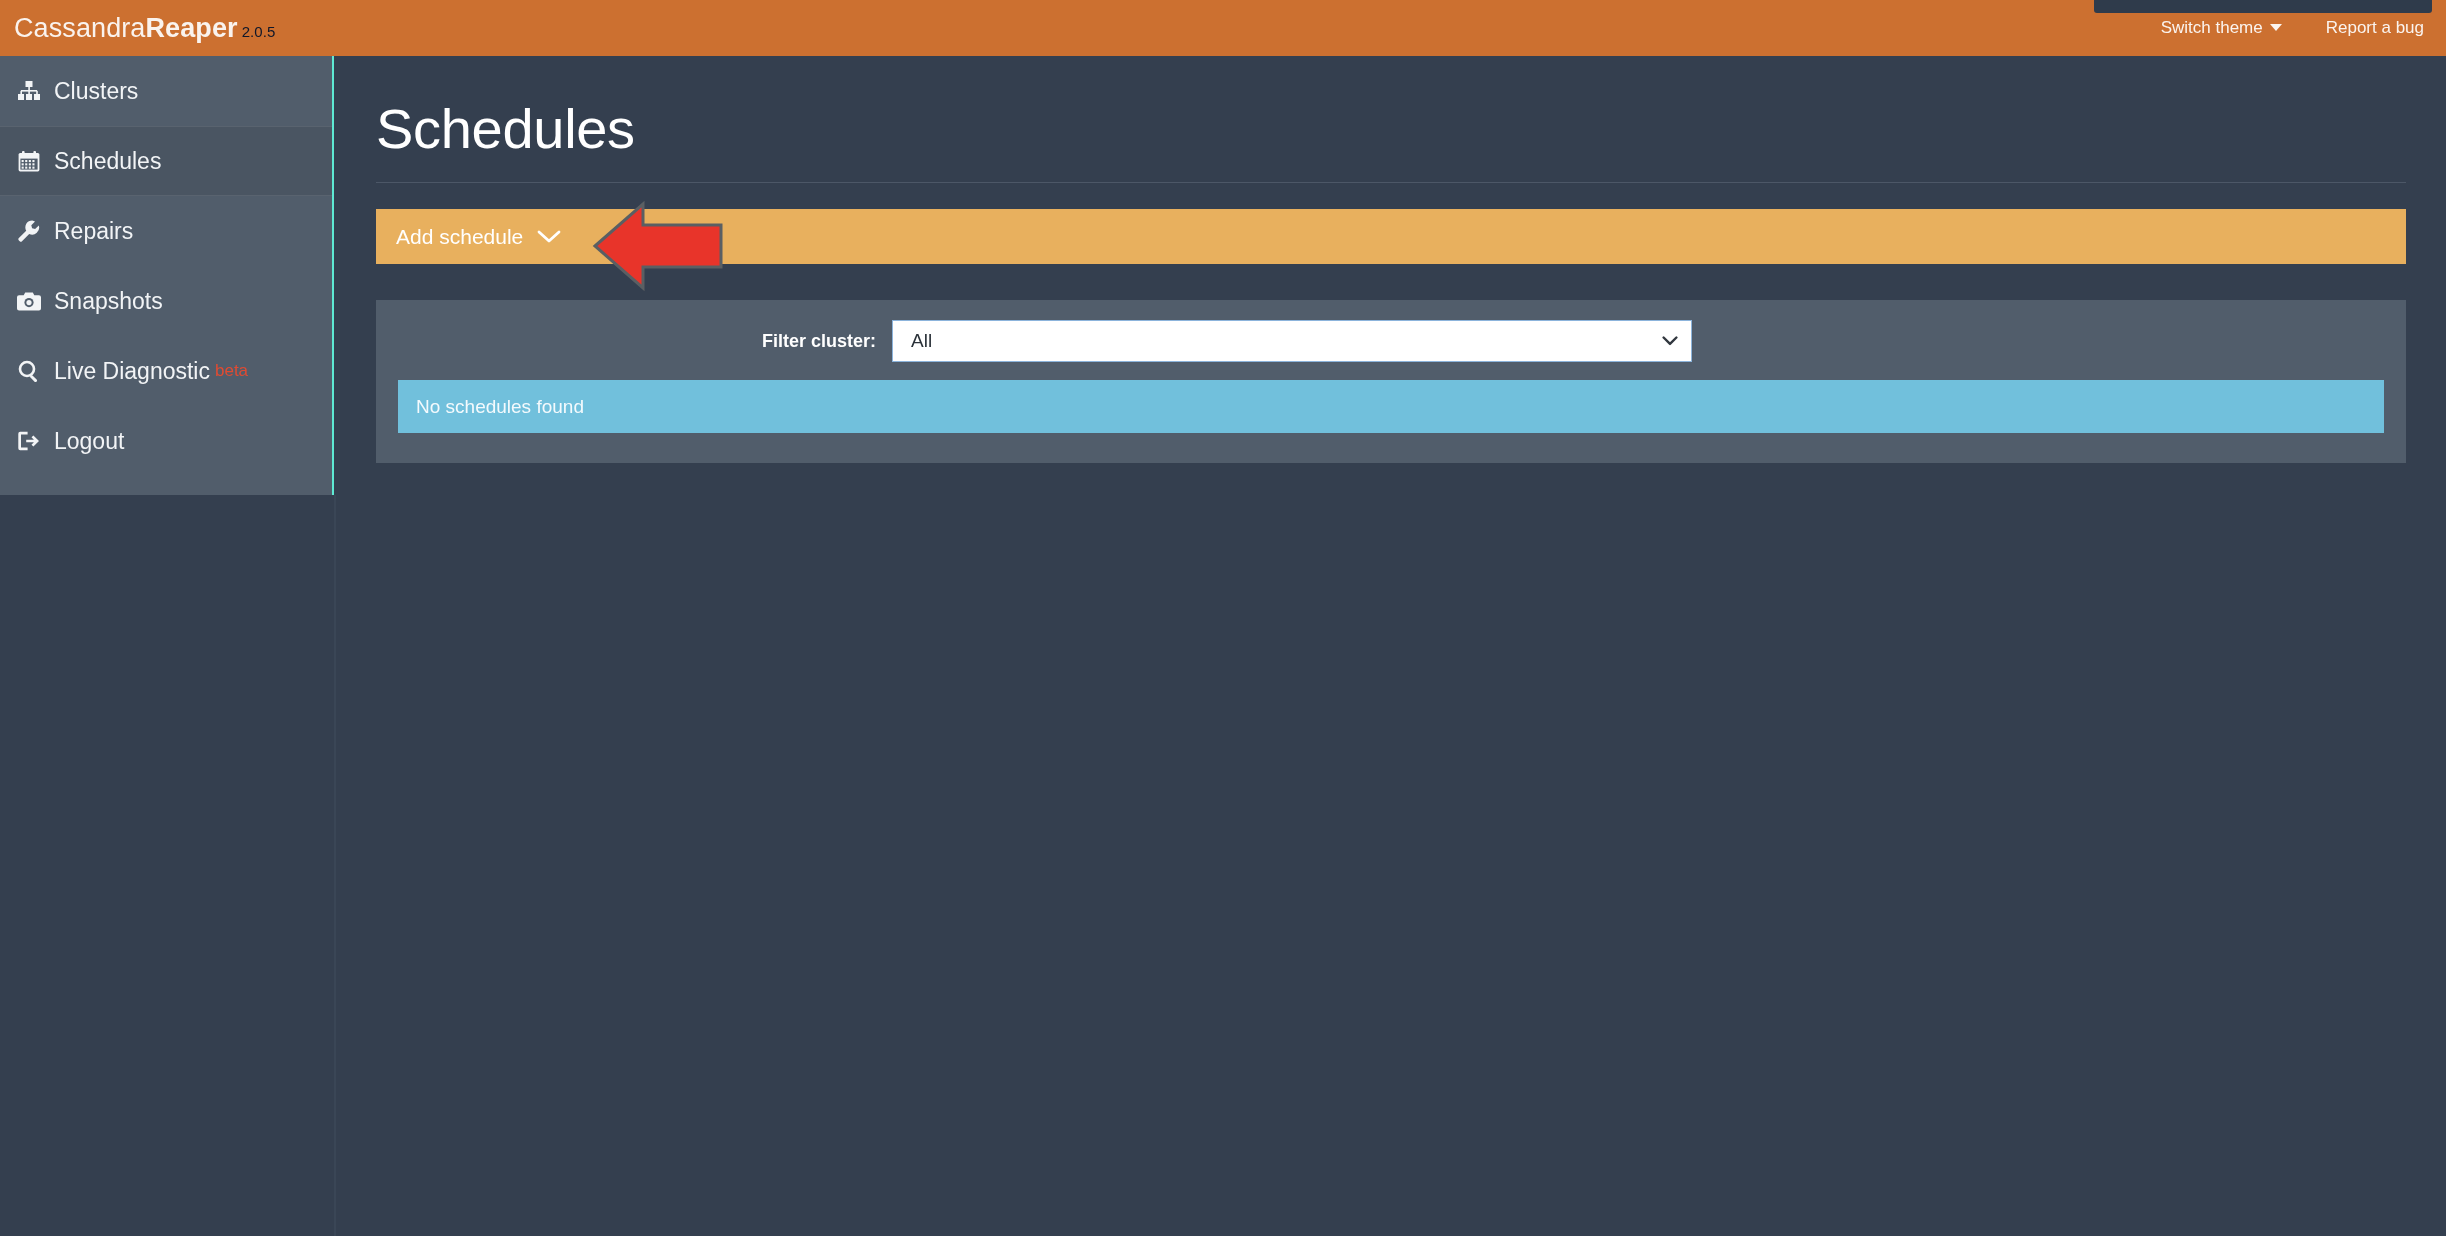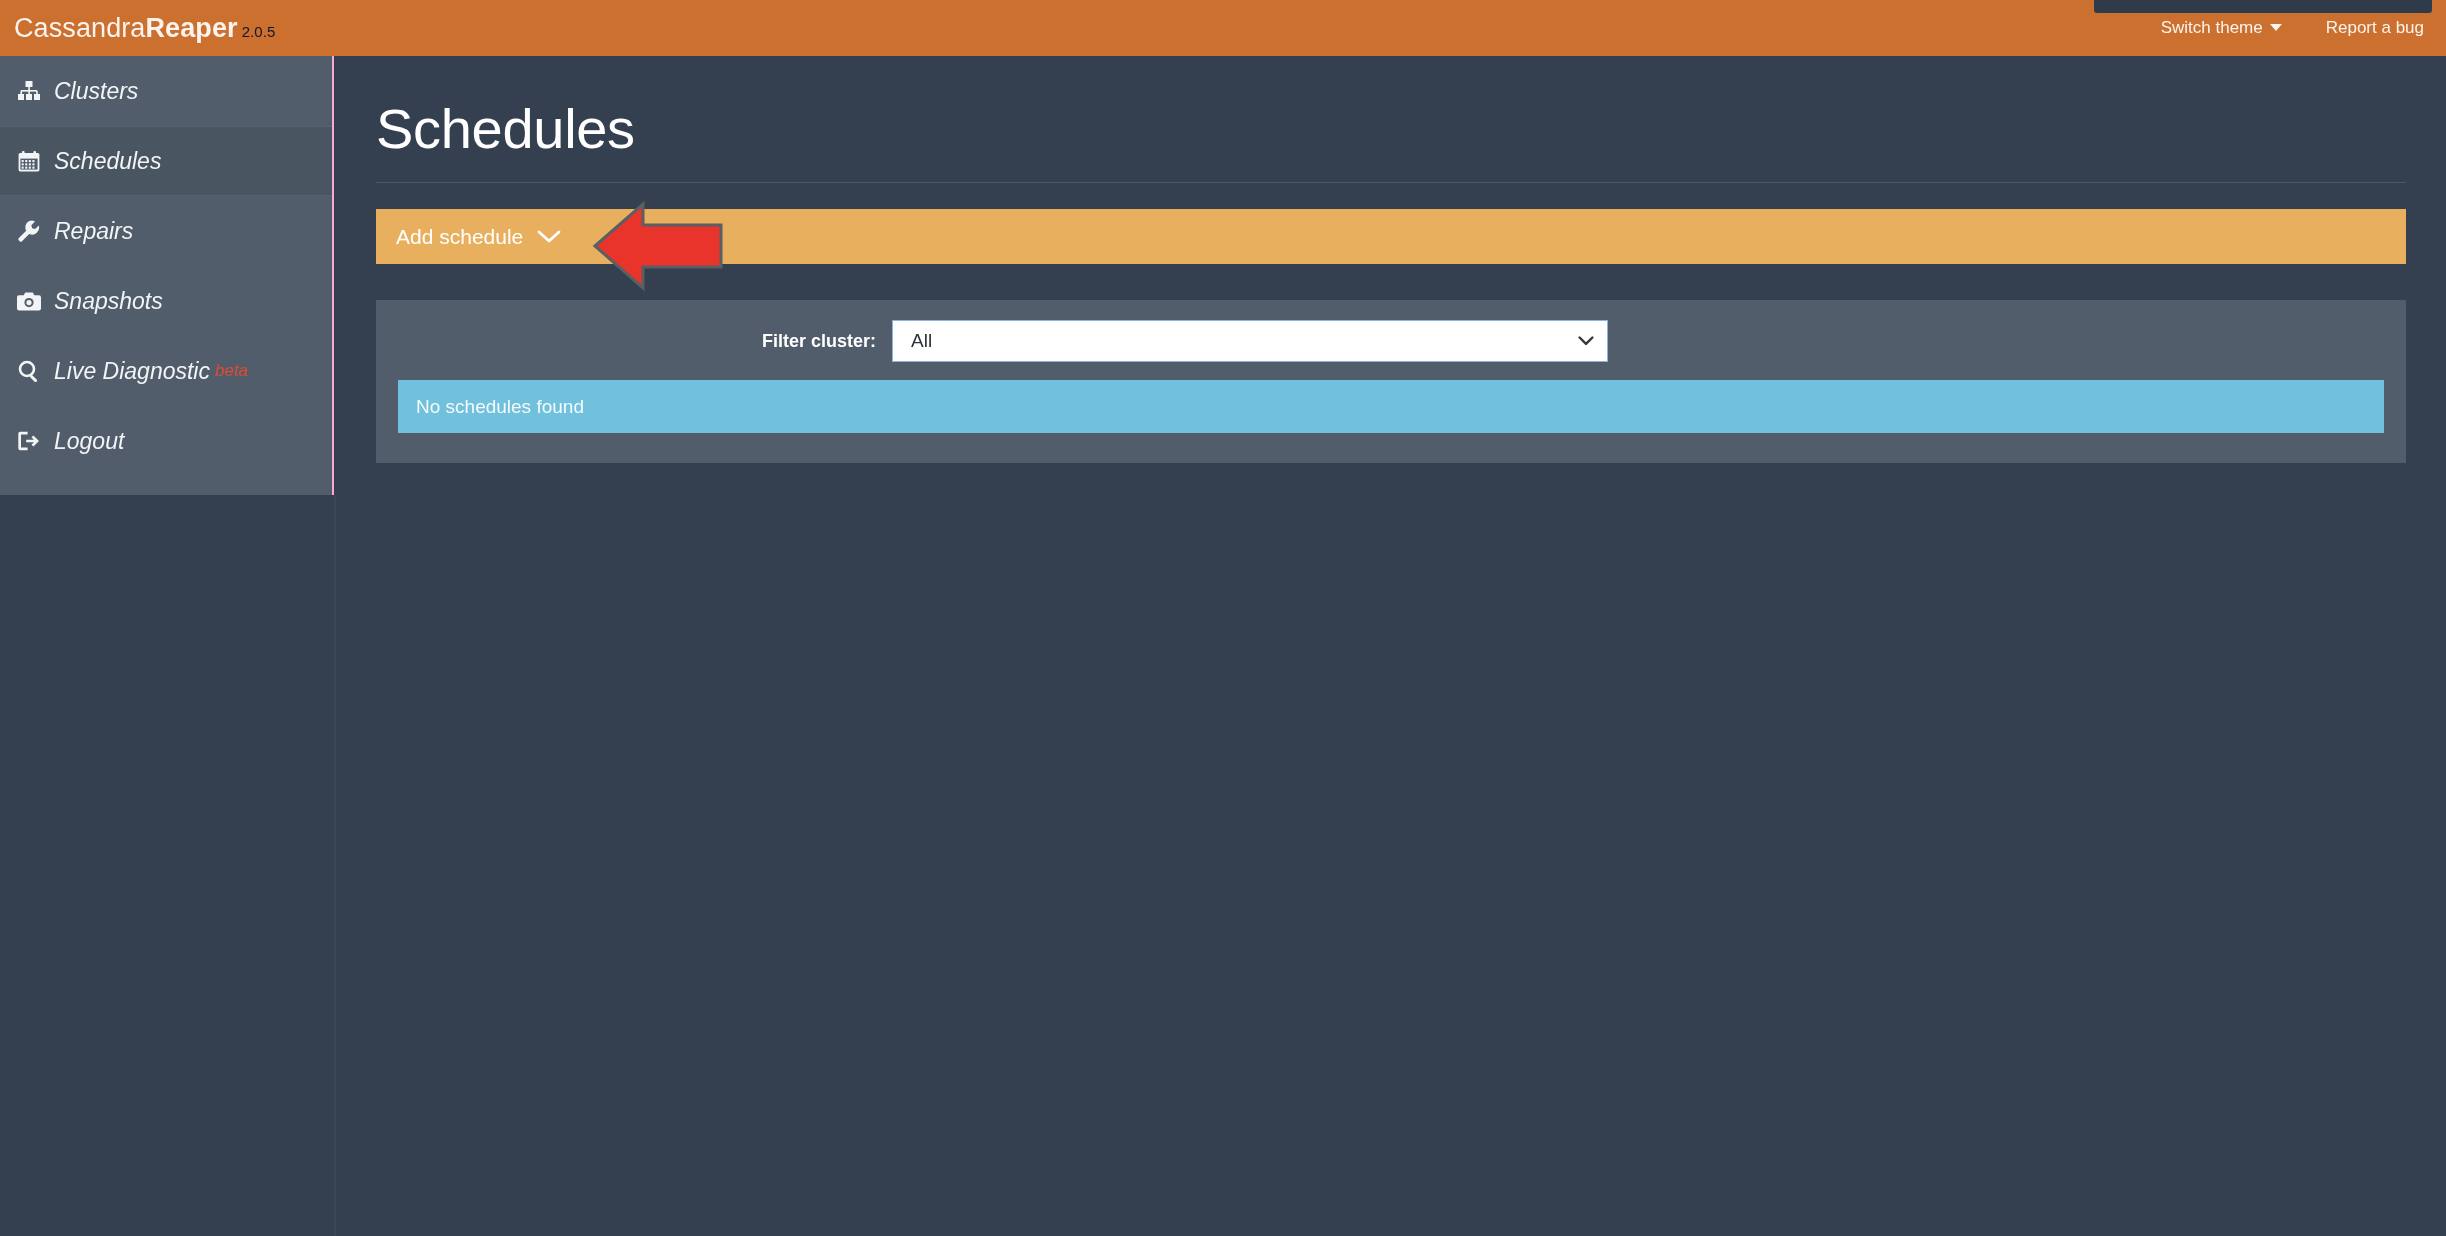--- a/index.html
+++ b/index.html
@@ -82,24 +82,23 @@
   }
 
   
   #sidebar {
     position: absolute;
     left: 0;
     top: 56px;
     width: 334px;
     height: 439px;
     background: #515D6B;
-    border-right: 2px solid #f9a8d4;
+    border-right: 2px solid #5eead4;
     box-sizing: border-box;
     z-index: 3;
-    font-style: italic;
   }
   #sidebar-divider {
     position: absolute;
     left: 334px;
     top: 495px;
     width: 2px;
     height: 741px;
     background: #3A4656;
     z-index: 3;
   }
@@ -199,21 +198,21 @@
     width: 494px;
     text-align: right;
     padding-right: 16px;
     box-sizing: border-box;
     font-size: 18px;
     font-weight: 700;
     color: #FFFFFF;
     white-space: nowrap;
   }
   #cluster-select {
-    width: 716px;
+    width: 800px;
     height: 42px;
     background: #FFFFFF;
     border: 1px solid #8CB4DC;
     box-sizing: border-box;
     display: flex;
     align-items: center;
     position: relative;
     cursor: pointer;
   }
   #cluster-select-value {

